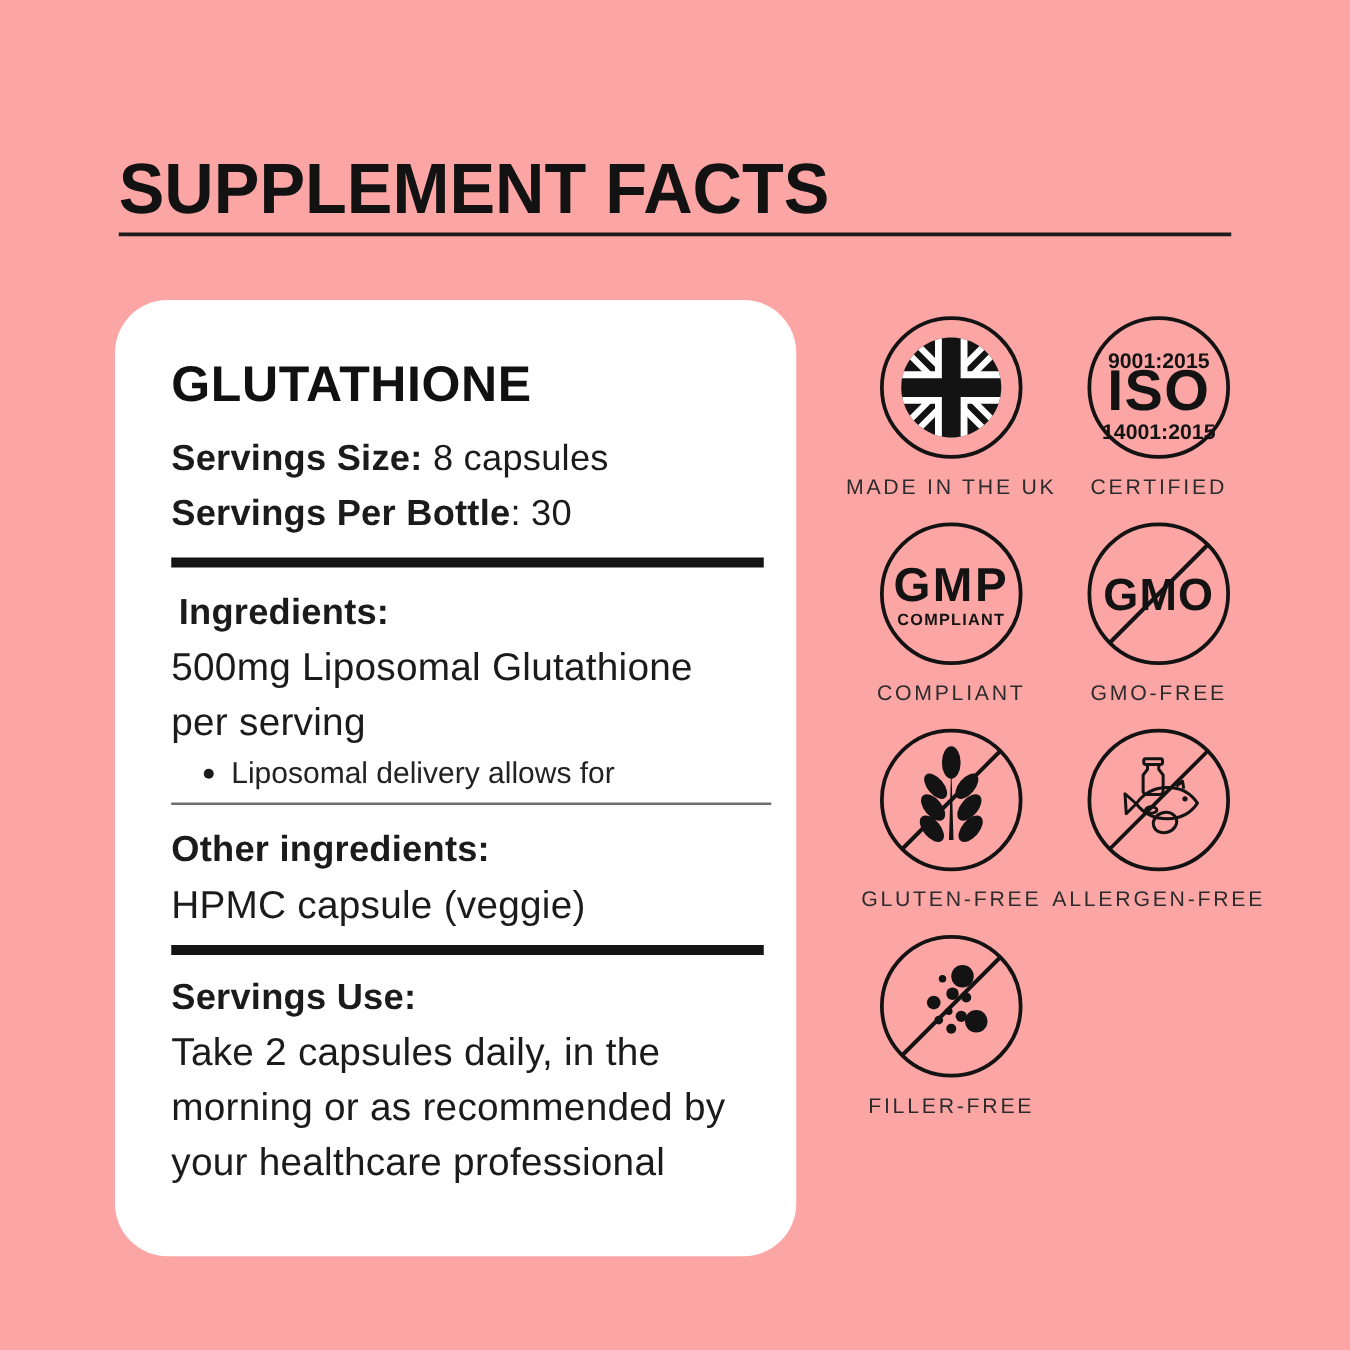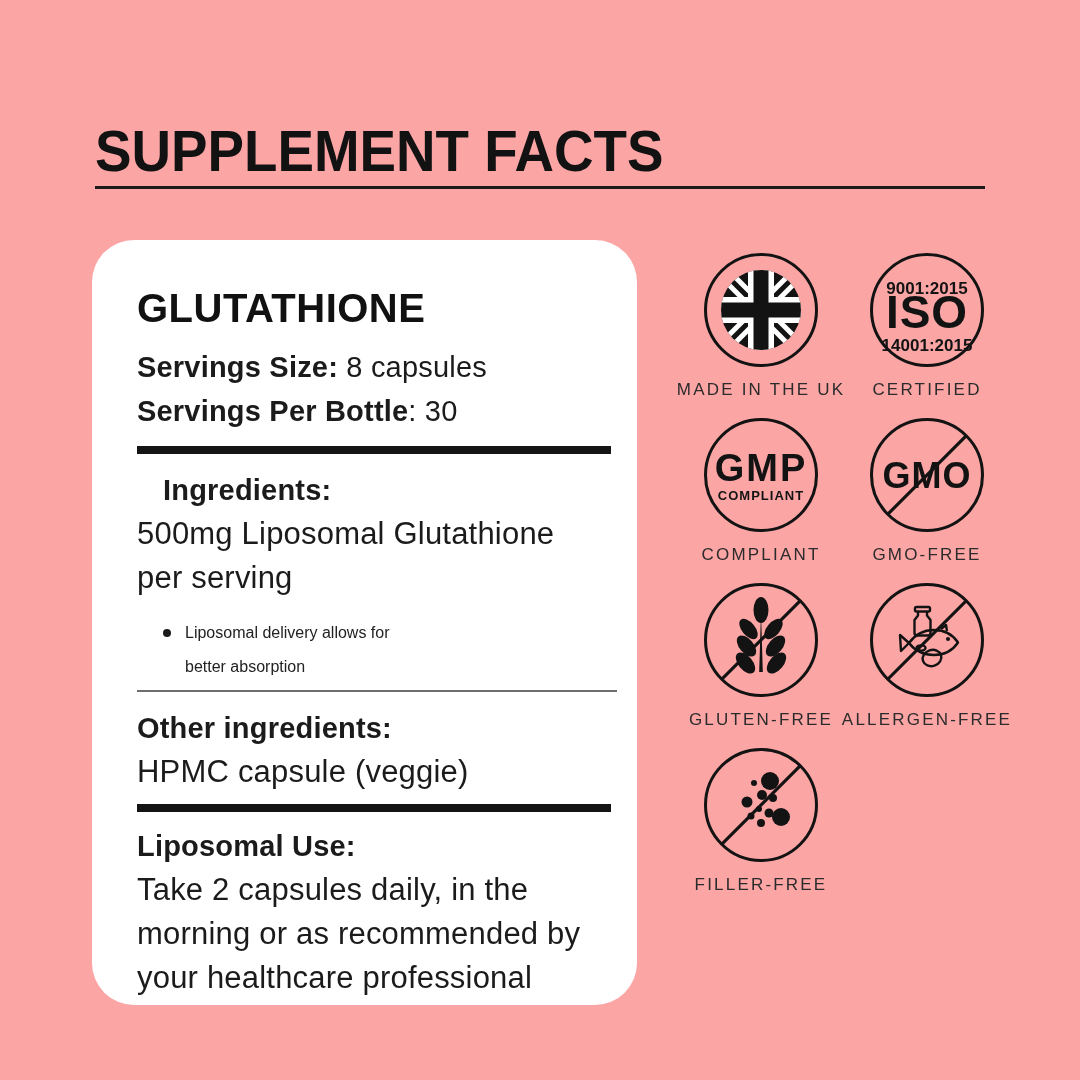--- a/index.html
+++ b/index.html
@@ -21,21 +21,21 @@
     padding:40px 26px 0 45px;color:#1b1b1b;
   }
   .product-name{font-size:40px;font-weight:800;letter-spacing:.5px;margin:6px 0 14px 0;color:#111;}
   .row{font-size:29px;line-height:44px;letter-spacing:.2px;}
   .b{font-weight:700;}
   .rule-thick{height:8px;background:#141414;width:474px;margin-top:13px;}
   .rule-thin{height:2px;background:#6e6e6e;width:480px;margin-top:6px;}
   .sec{margin-top:14px;}
   .sec-heading{font-size:29px;font-weight:700;line-height:44px;letter-spacing:.2px;}
   .sec-body{font-size:31px;line-height:44px;letter-spacing:.2px;}
-  .bullet-row{display:flex;margin-top:16px;font-size:16px;line-height:34px;color:#222;}
+  .bullet-row{display:flex;margin-top:2px;font-size:24px;line-height:34px;color:#222;}
   .bullet-dot{width:8px;height:8px;border-radius:50%;background:#1b1b1b;margin:13px 14px 0 26px;flex:0 0 auto;}
   .other-sec{margin-top:14px;}
   .use-sec{margin-top:12px;}
   .rule-thick2{height:8px;background:#141414;width:474px;margin-top:10px;}
 
   
   .badges{
     position:absolute;left:678px;top:252px;width:332px;
     display:grid;grid-template-columns:166px 166px;row-gap:17px;
   }
@@ -57,38 +57,38 @@
 
   <div class="card">
     <div class="product-name">GLUTATHIONE</div>
 
     <div class="row"><span class="b">Servings Size:</span><span> 8 capsules</span></div>
     <div class="row"><span class="b">Servings Per Bottle</span><span>: 30</span></div>
 
     <div class="rule-thick"></div>
 
     <div class="sec">
-      <div class="sec-heading" style="padding-left:6px;margin-left:20px;">Ingredients:</div>
+      <div class="sec-heading" style="padding-left:6px;">Ingredients:</div>
       <div class="sec-body">500mg Liposomal Glutathione</div>
       <div class="sec-body">per serving</div>
       <div class="bullet-row">
         <span class="bullet-dot"></span>
-        <span><span>Liposomal delivery allows for</span><br><span>better absorption</span></span>
+        <span><span>Liposomal delivery allows for</span><br></span>
       </div>
       <div class="rule-thin"></div>
     </div>
 
     <div class="other-sec">
       <div class="sec-heading">Other ingredients:</div>
       <div class="sec-body">HPMC capsule (veggie)</div>
       <div class="rule-thick2"></div>
     </div>
 
     <div class="use-sec">
-      <div class="sec-heading">Liposomal Use:</div>
+      <div class="sec-heading">Servings Use:</div>
       <div class="sec-body">Take 2 capsules daily, in the</div>
       <div class="sec-body">morning or as recommended by</div>
       <div class="sec-body">your healthcare professional</div>
     </div>
   </div>
 
   <div class="badges">
 
     <div class="badge">
       <svg viewBox="0 0 116 116">

